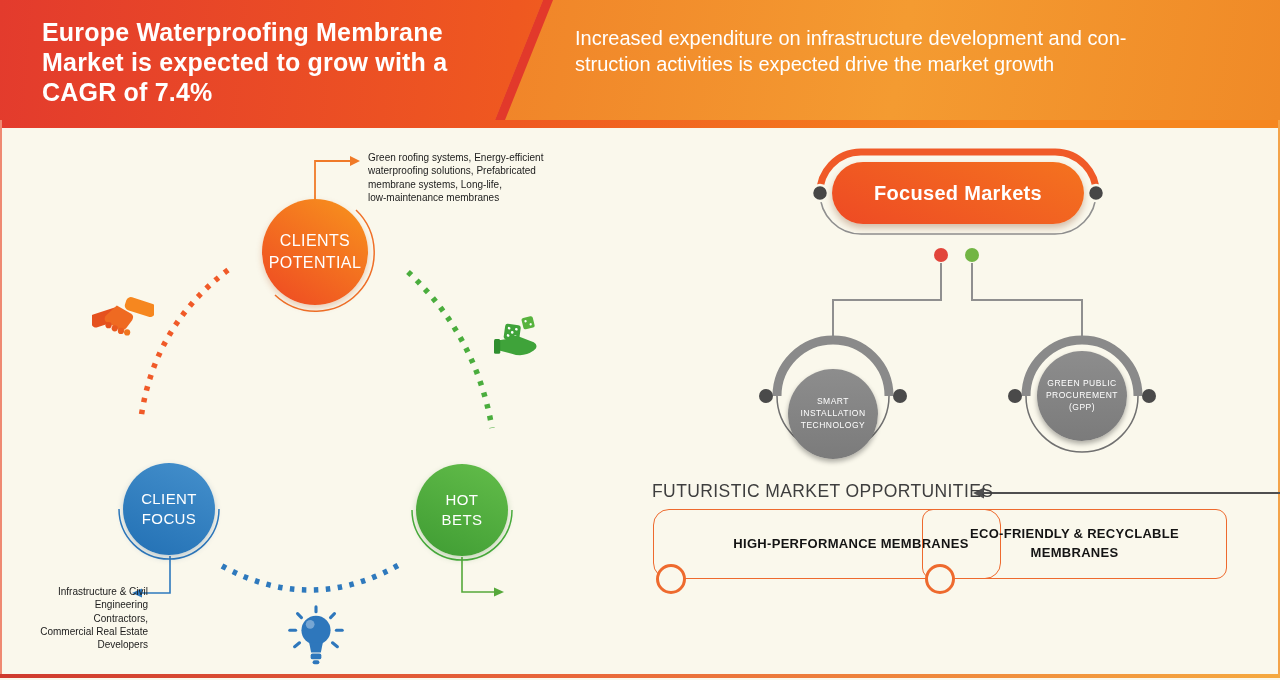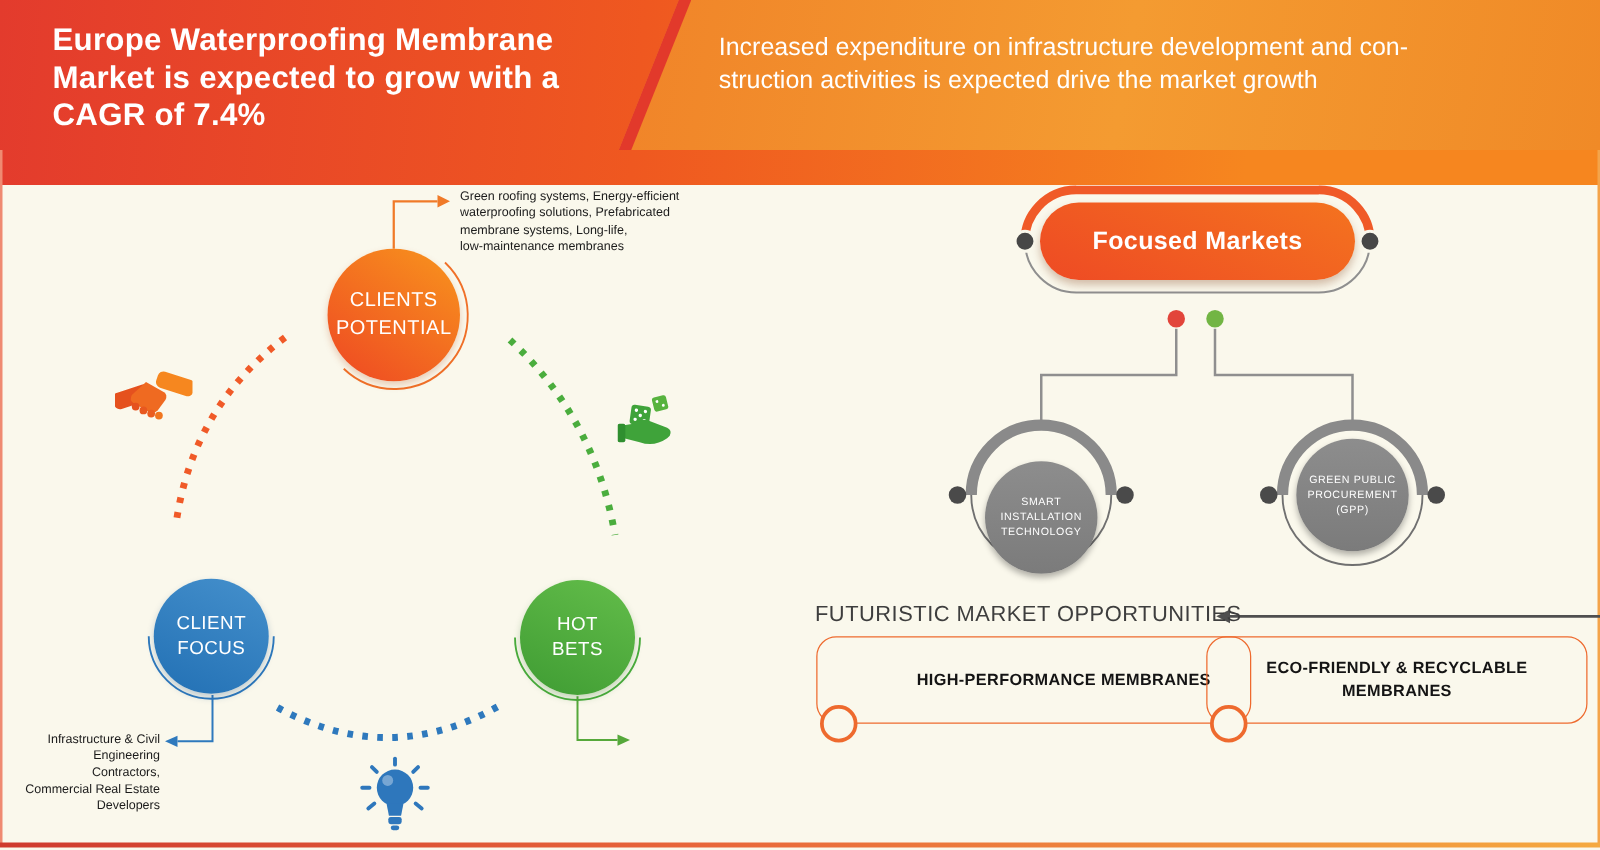--- a/index.html
+++ b/index.html
@@ -1,21 +1,21 @@
 <!DOCTYPE html>
 <html><head>
 <meta charset="utf-8">
 <style>
   html,body{margin:0;padding:0;}
   #stage{position:relative;width:1280px;height:680px;overflow:hidden;
          background:#faf8ec;font-family:"Liberation Sans",sans-serif;}
   .pre{white-space:pre-line;}
 
   
-  .header{position:absolute;left:0;top:0;width:1280px;height:148px;
+  .header{position:absolute;left:0;top:0;width:1280px;height:128px;
           background:linear-gradient(95deg,#e33b2d 0%,#ef5820 40%,#f6861f 78%);}
   .header-right{position:absolute;left:0;top:0;width:1280px;height:120px;
           background:linear-gradient(100deg,#ed6f21 10%,#f49b31 70%,#f08a27 100%);
           clip-path:polygon(543px 0,1280px 0,1280px 120px,495px 120px);}
   .header-stripe{position:absolute;left:0;top:0;width:1280px;height:120px;background:#e2392b;
           clip-path:polygon(543px 0,553px 0,505px 120px,495px 120px);}
   .header-title{position:absolute;left:42px;top:17px;width:480px;color:#fff;
           font-size:25px;font-weight:bold;line-height:1.2;letter-spacing:.2px;}
   .header-subtitle{position:absolute;left:575px;top:25px;width:660px;color:#fff;
           font-size:20px;line-height:1.3;font-weight:normal;}
@@ -37,21 +37,21 @@
   .node-cf{left:123px;top:463px;width:92px;height:92px;font-size:15px;line-height:1.35;
         background:linear-gradient(205deg,#459​0cc 0%,#2270b4 100%);
         background:linear-gradient(205deg,#4590cc 0%,#2270b4 100%);
         box-shadow:0 3px 6px rgba(20,70,130,.25);}
   .node-hb{left:416px;top:464px;width:92px;height:92px;font-size:15px;line-height:1.35;
         background:linear-gradient(205deg,#63bd4a 0%,#3f9c33 100%);
         box-shadow:0 3px 6px rgba(30,110,30,.25);}
 
   .note{position:absolute;color:#1b1b1b;font-size:10px;line-height:1.33;z-index:2;}
   .note-cp{left:368px;top:151px;width:215px;}
-  .note-cf{left:0px;top:585px;width:128px;text-align:right;}
+  .note-cf{left:0px;top:585px;width:128px;text-align:right;padding-left:20px;}
   .note-hb{left:508px;top:584px;width:160px;}
 
   
   .pill{position:absolute;left:832px;top:162px;width:252px;height:62px;border-radius:31px;
         background:linear-gradient(205deg,#f4731f 0%,#ee4a24 100%);
         display:flex;align-items:center;justify-content:center;color:#fff;
         font-size:20px;font-weight:bold;letter-spacing:.3px;z-index:2;
         box-shadow:0 4px 7px rgba(120,50,10,.3);}
   .gray-node{position:absolute;width:90px;height:90px;border-radius:50%;
         background:linear-gradient(180deg,#8d8d8d,#7b7b7b);
@@ -60,21 +60,21 @@
         box-shadow:0 3px 5px rgba(0,0,0,.3);}
   .gray-smart{left:788px;top:369px;}
   .gray-gpp{left:1037px;top:351px;}
 
   .futur-heading{position:absolute;left:652px;top:481px;color:#3e3e3e;
         font-size:17.5px;font-weight:500;letter-spacing:.4px;z-index:2;}
   .opp-box{position:absolute;top:509px;height:68px;border:1.6px solid #ee6a2e;border-radius:16px;
         display:flex;align-items:center;justify-content:center;text-align:center;
         color:#141414;font-size:13px;font-weight:bold;letter-spacing:.3px;line-height:1.45;z-index:2;}
   .opp-box-1{left:653px;width:298px;padding-left:48px;}
-  .opp-box-2{left:965px;width:303px;}
+  .opp-box-2{left:922px;width:303px;border-radius:11px;}
   .donut{position:absolute;left:2px;top:54px;width:24px;height:24px;border:3px solid #ee6a2e;
         border-radius:50%;background:#faf8ec;}
 
   .icon{position:absolute;z-index:2;}
 </style>
 </head>
 <body>
 
 <div id="stage">
 

